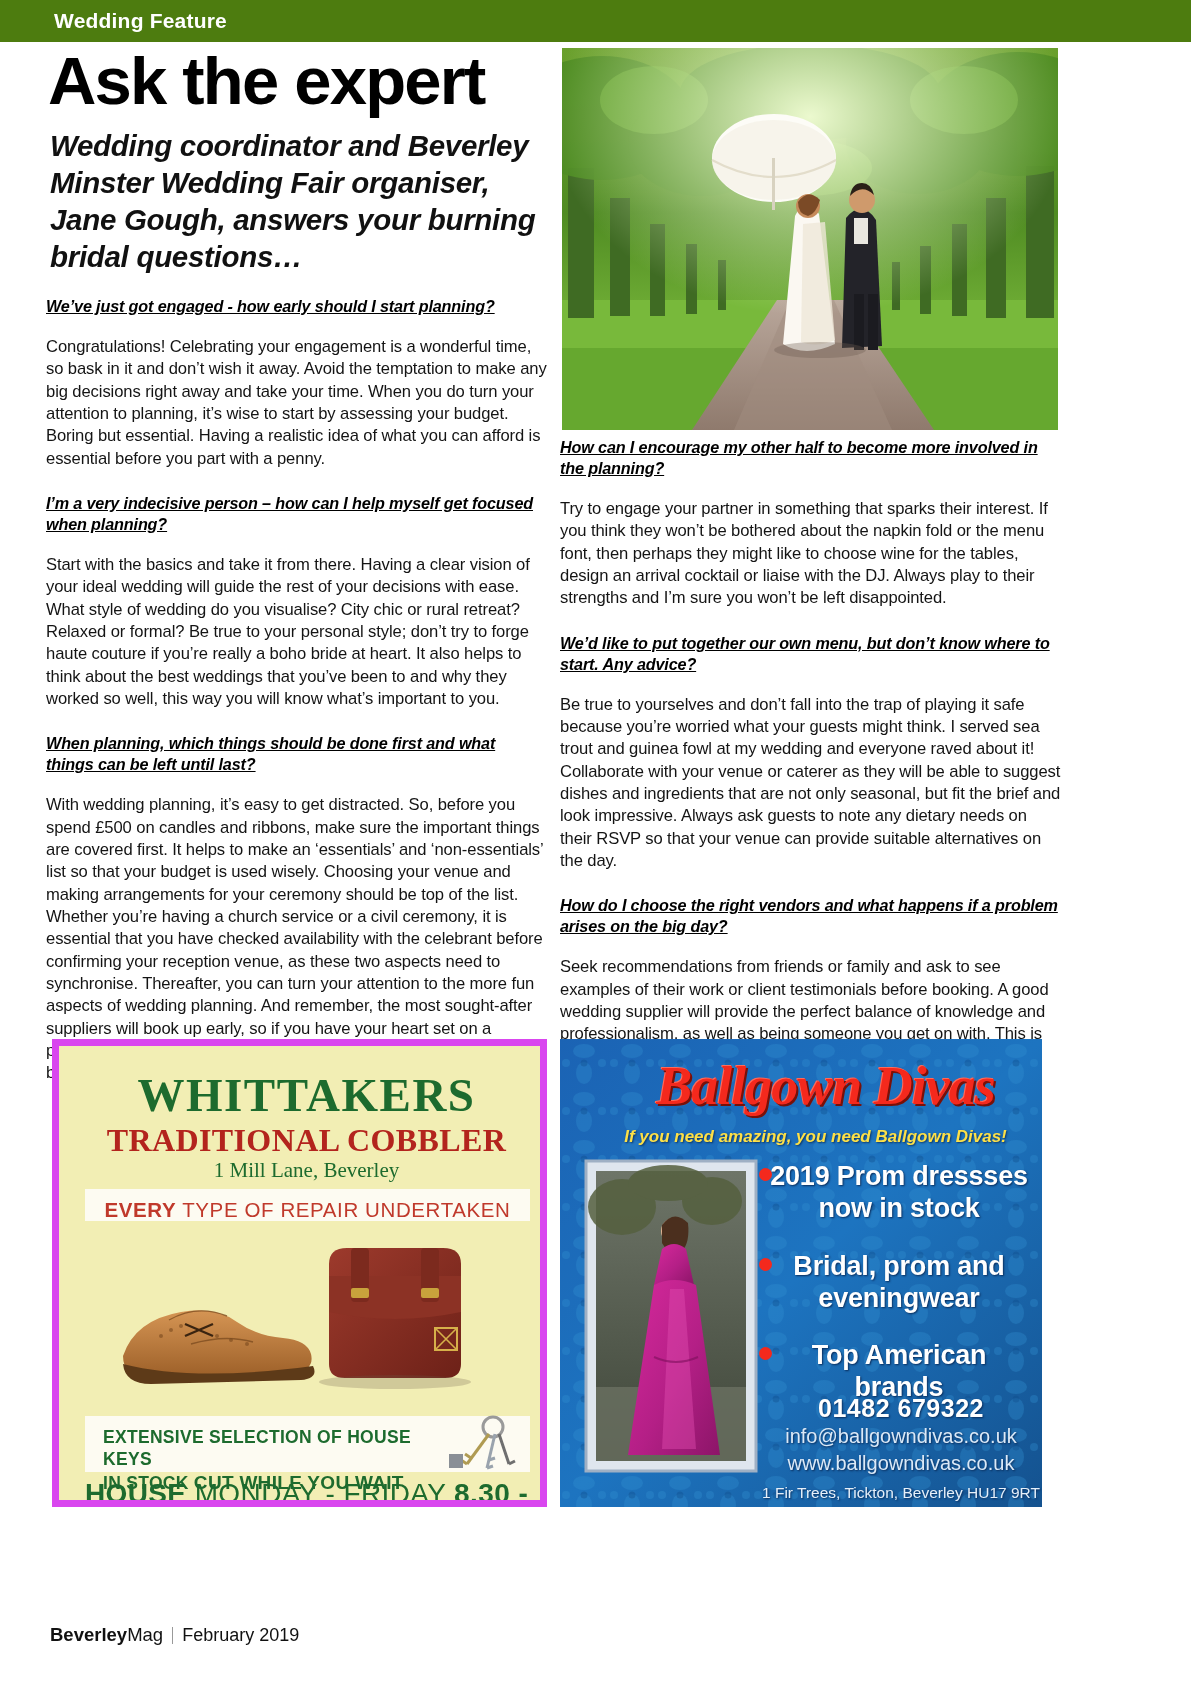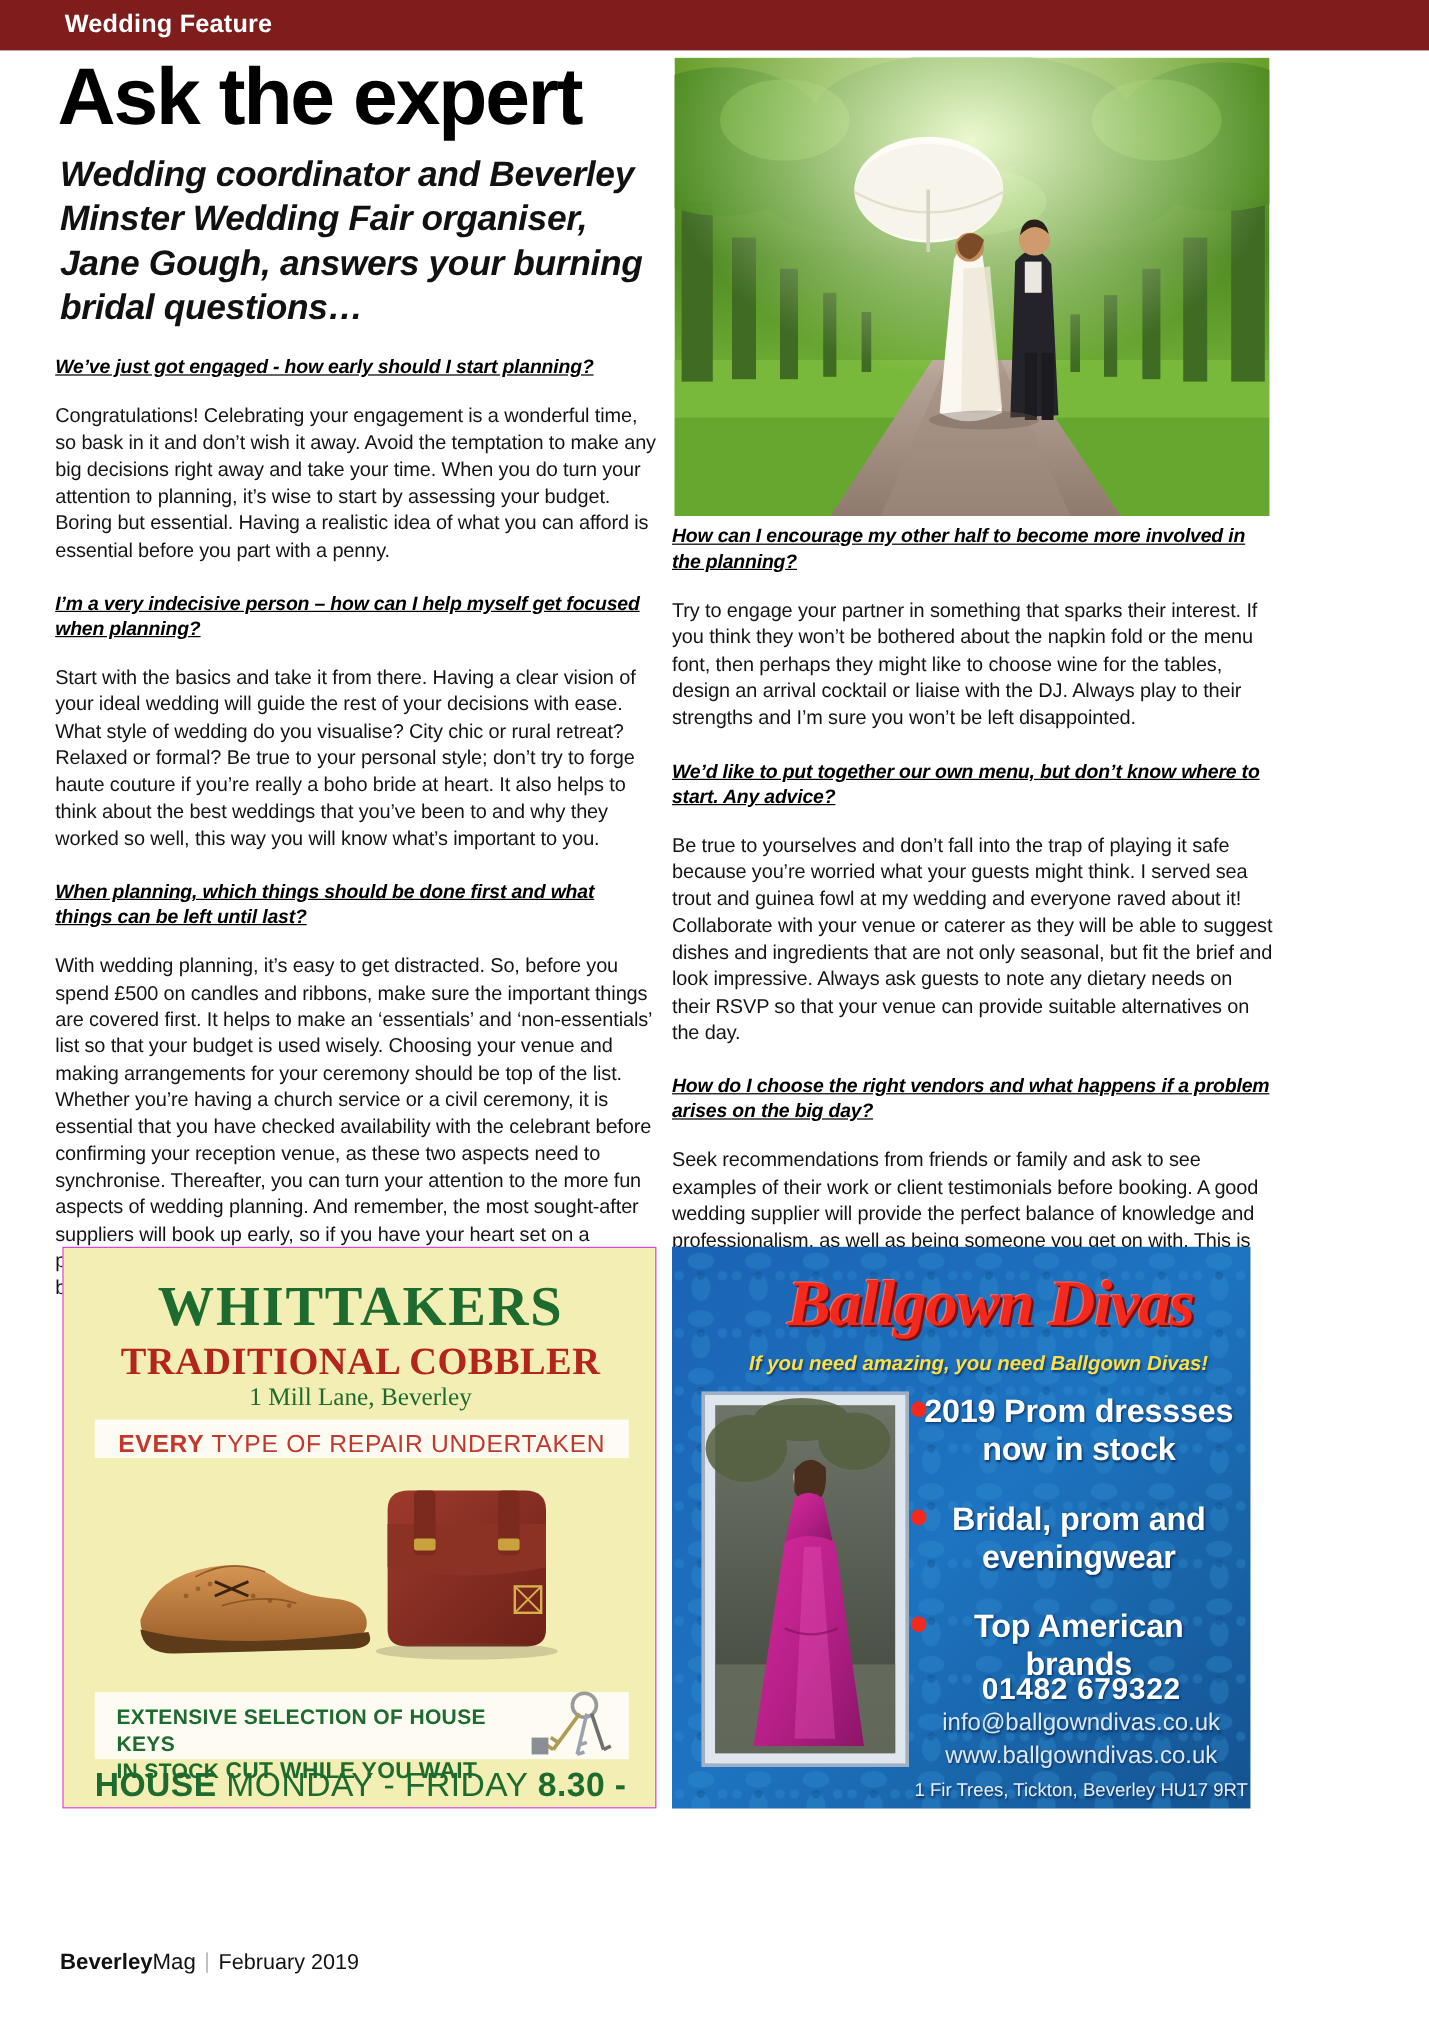--- a/index.html
+++ b/index.html
@@ -7,21 +7,21 @@
     width: 1191px; height: 1684px;
     background: #ffffff;
     font-family: "Liberation Sans", sans-serif;
     overflow: hidden;
   }
   .page { position: relative; width: 1191px; height: 1684px; background:#fff; }
 
   
   .banner {
     position: absolute; left: 0; top: 0; width: 1191px; height: 42px;
-    background: #7f1d1d;
+    background: #4d7c0f;
   }
   .banner-label {
     position: absolute; left: 54px; top: 9px;
     font-size: 21px; font-weight: bold; color: #ffffff;
     letter-spacing: 0.2px;
   }
 
   
   .headline {
     position: absolute; left: 48px; top: 48px; width: 520px;
@@ -55,21 +55,21 @@
   .a {
     font-size: 16.6px; line-height: 1.345; color: #141414;
     letter-spacing: -0.1px; margin-bottom: 23px;
   }
   .a:last-child { margin-bottom: 0; }
 
   
   .ad-left {
     position: absolute; left: 52px; top: 1039px;
     width: 495px; height: 468px;
-    background: #f2eeb4; border: 1px solid #d946ef; overflow: hidden;
+    background: #f2eeb4; border: 7px solid #d946ef; overflow: hidden;
   }
   .ad-right {
     position: absolute; left: 560px; top: 1039px;
     width: 482px; height: 468px;
     overflow: hidden;
     background: #1257a5;
   }
 
   
   .wk-title {

